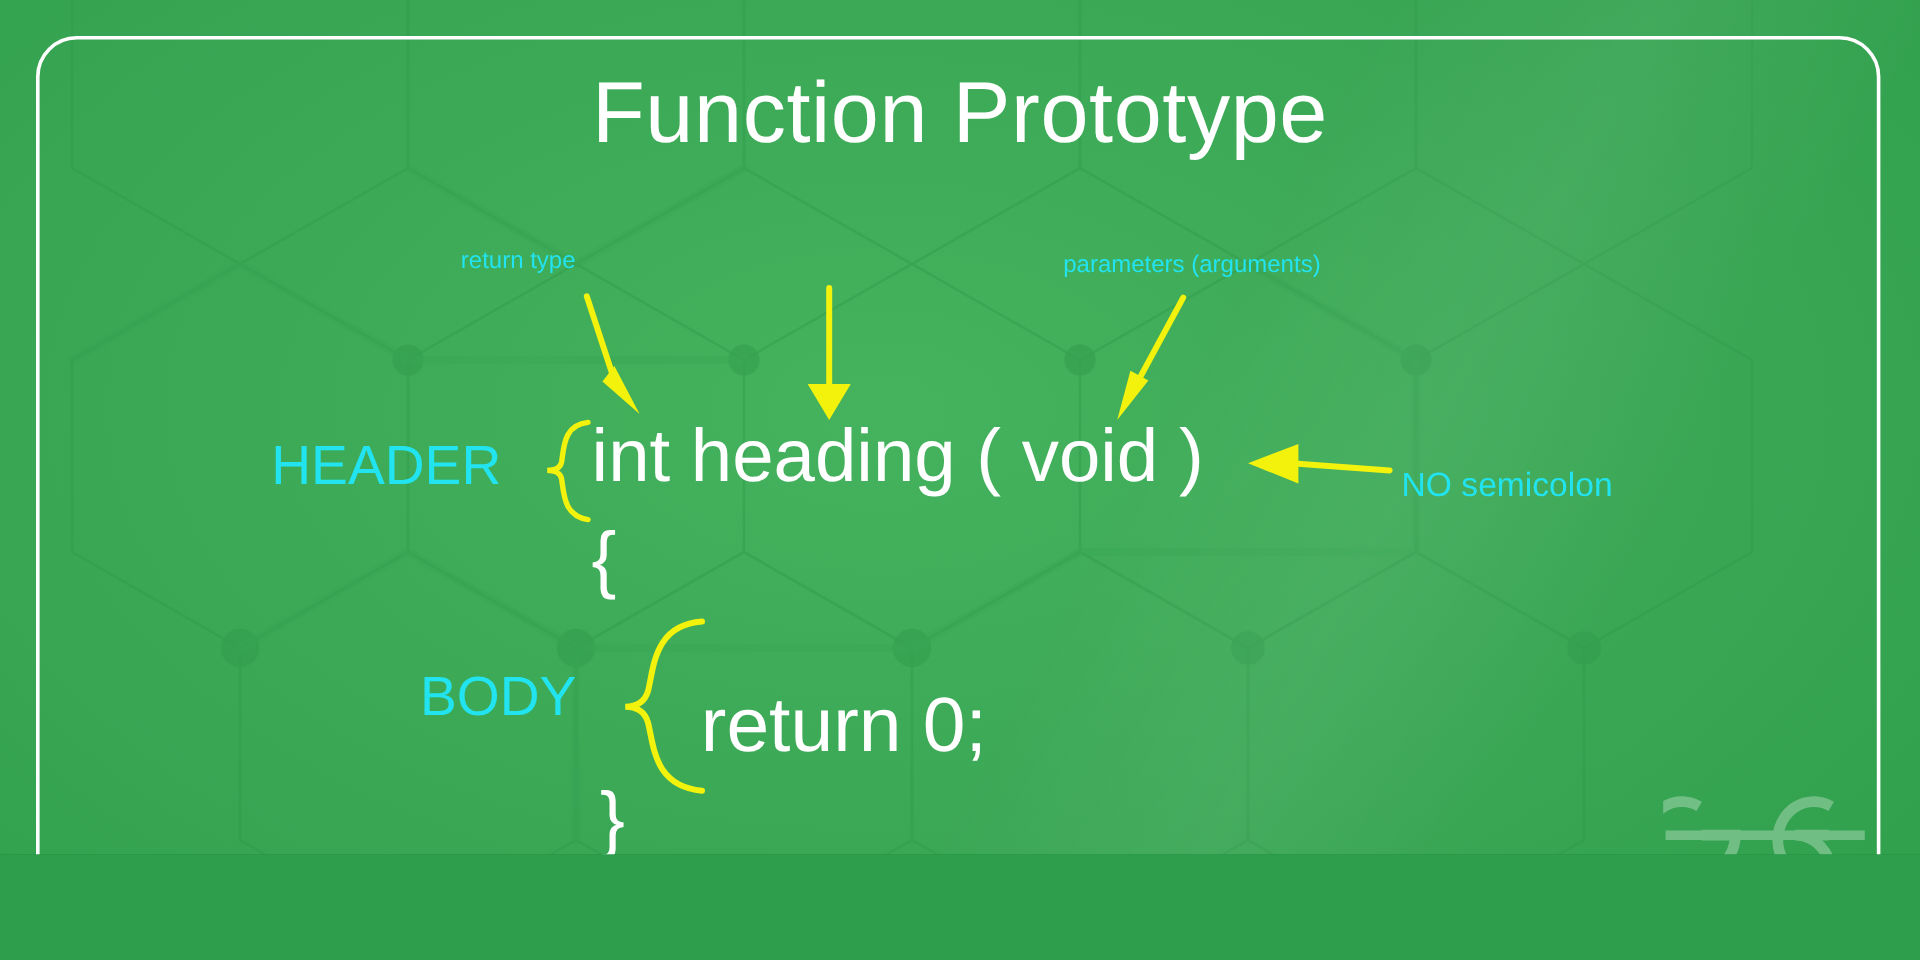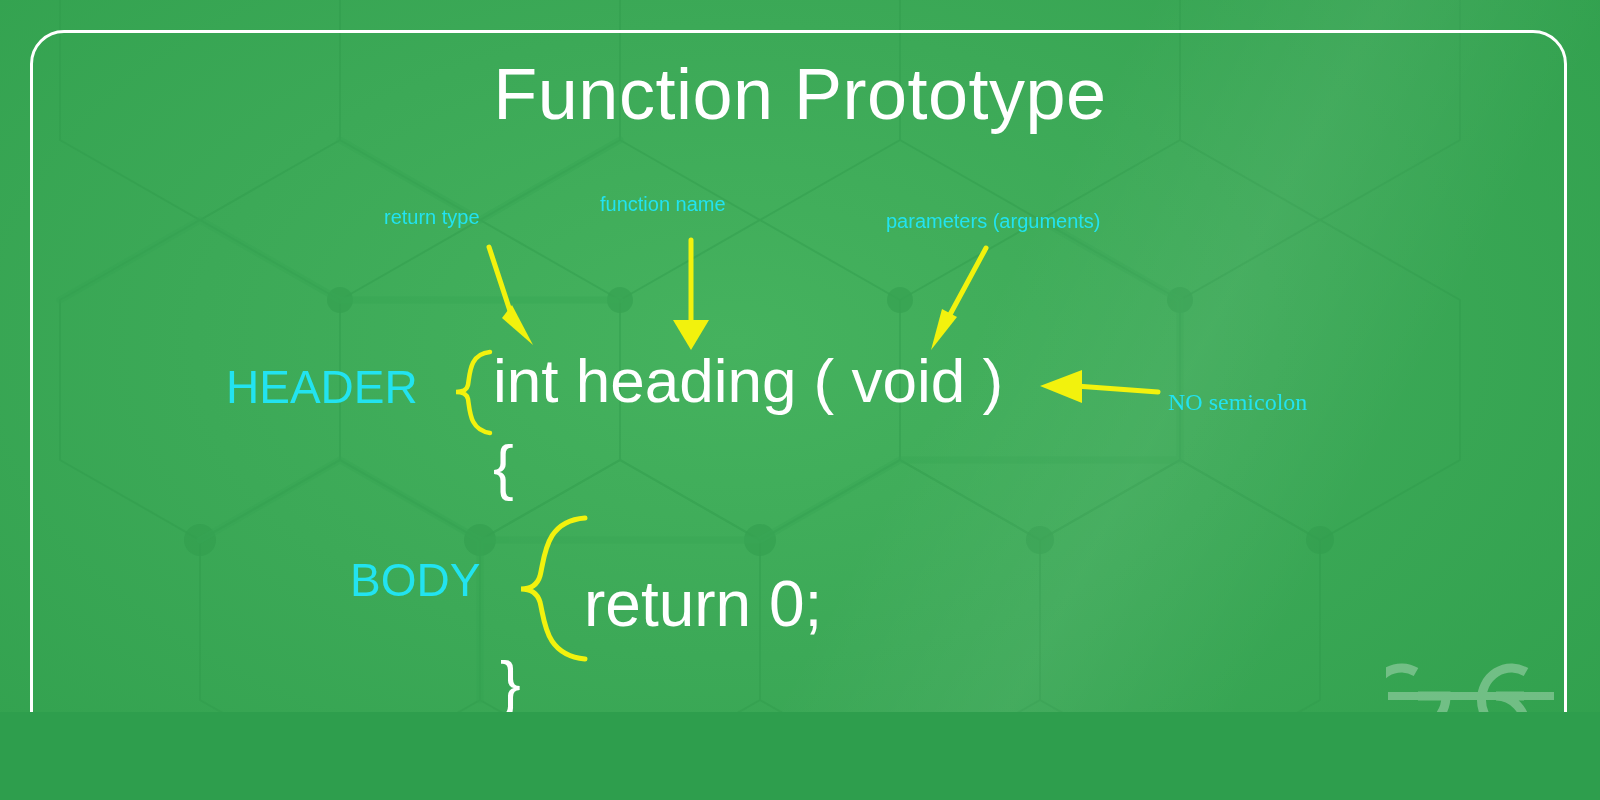--- a/index.html
+++ b/index.html
@@ -69,21 +69,21 @@
     position: absolute;
     color: #22e3f0;
     font-size: 20px;
     font-weight: 400;
     line-height: 1;
     white-space: nowrap;
   }
   .anno-return   { left: 384px;  top: 207px; }
   .anno-fname    { left: 600px;  top: 194px; }
   .anno-params   { left: 886px;  top: 211px; }
-  .anno-nosemi   { left: 1168px; top: 390px; font-size: 24px; font-family: Liberation Serif, serif; }
+  .anno-nosemi   { left: 1168px; top: 390px; font-size: 28px; }
 
   .sect-label {
     position: absolute;
     color: #22e3f0;
     font-weight: 400;
     line-height: 1;
     white-space: nowrap;
   }
   .sect-header { left: 226px; top: 364px; font-size: 46px; }
   .sect-body   { left: 350px; top: 557px; font-size: 46px; }
@@ -164,21 +164,20 @@
     </g>
   </svg>
 
   <div class="bg-sheen"></div>
 
   <div class="frame"></div>
 
   <div class="title">Function Prototype</div>
 
   <div class="anno anno-return">return type</div>
-  <div class="anno anno-fname">function name</div>
   <div class="anno anno-params">parameters (arguments)</div>
   <div class="anno anno-nosemi">NO semicolon</div>
 
   <div class="sect-label sect-header">HEADER</div>
   <div class="sect-label sect-body">BODY</div>
 
   <div class="code code-sig">int heading ( void )</div>
   <div class="code code-open">{</div>
   <div class="code code-ret">return 0;</div>
   <div class="code code-close">}</div>

